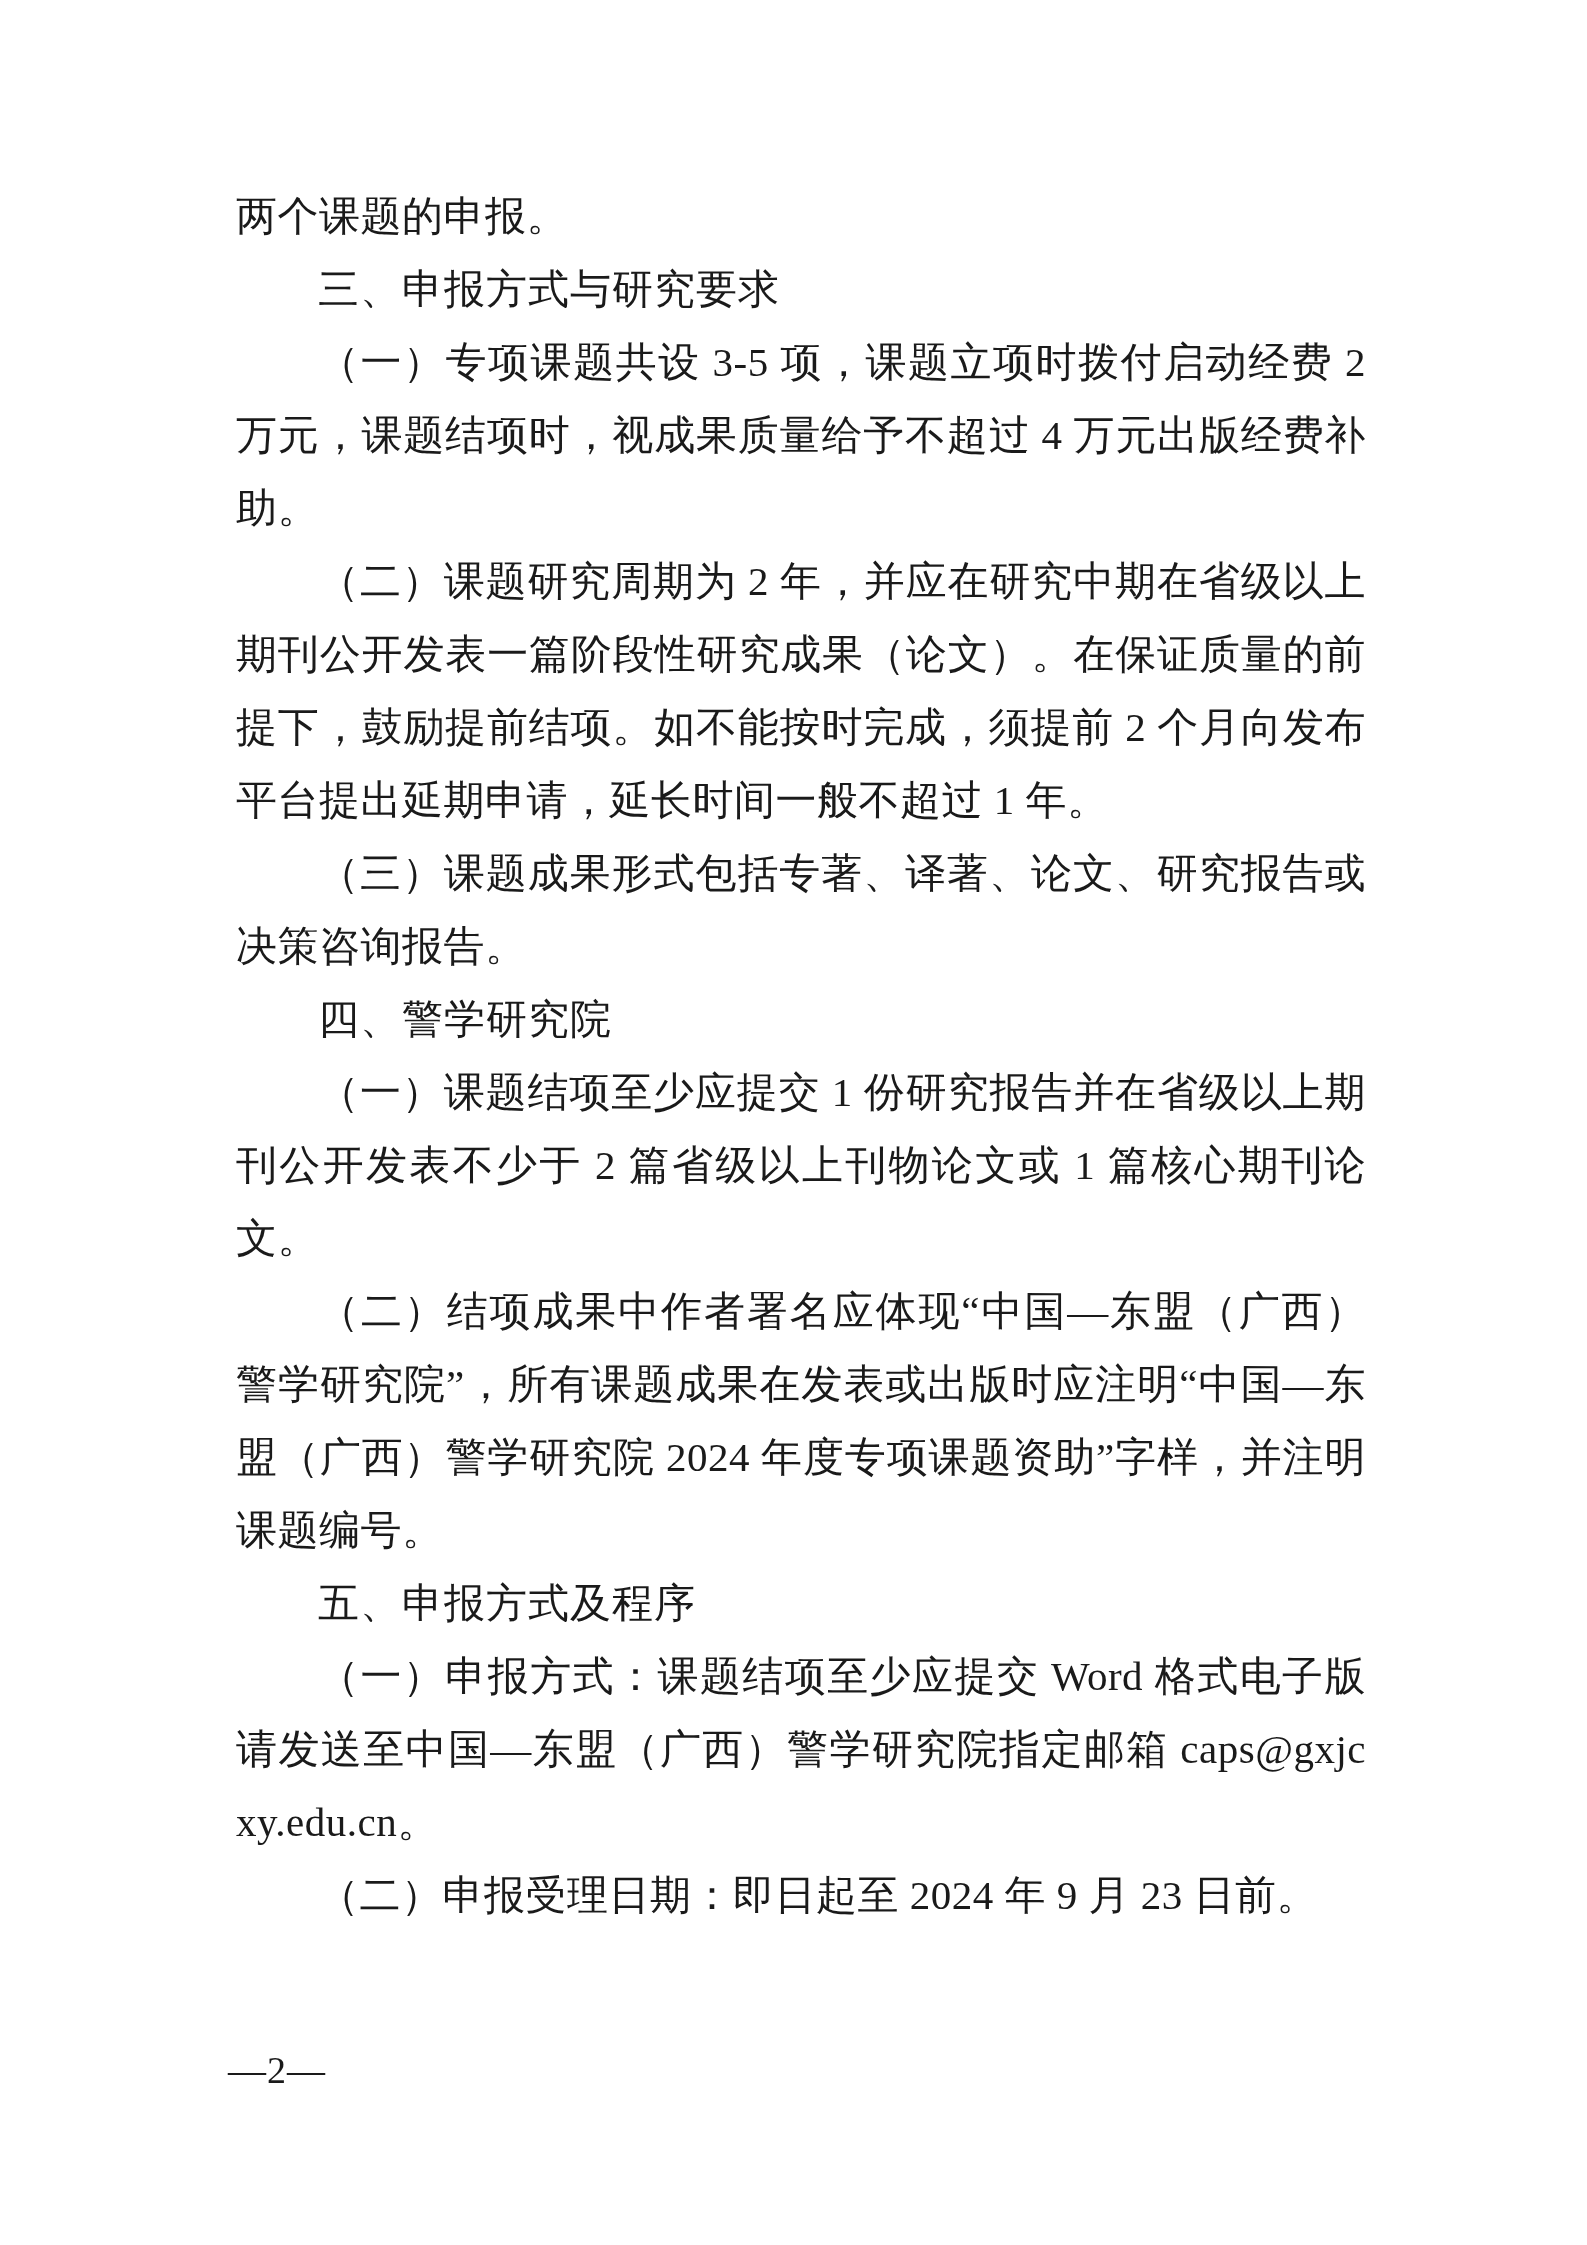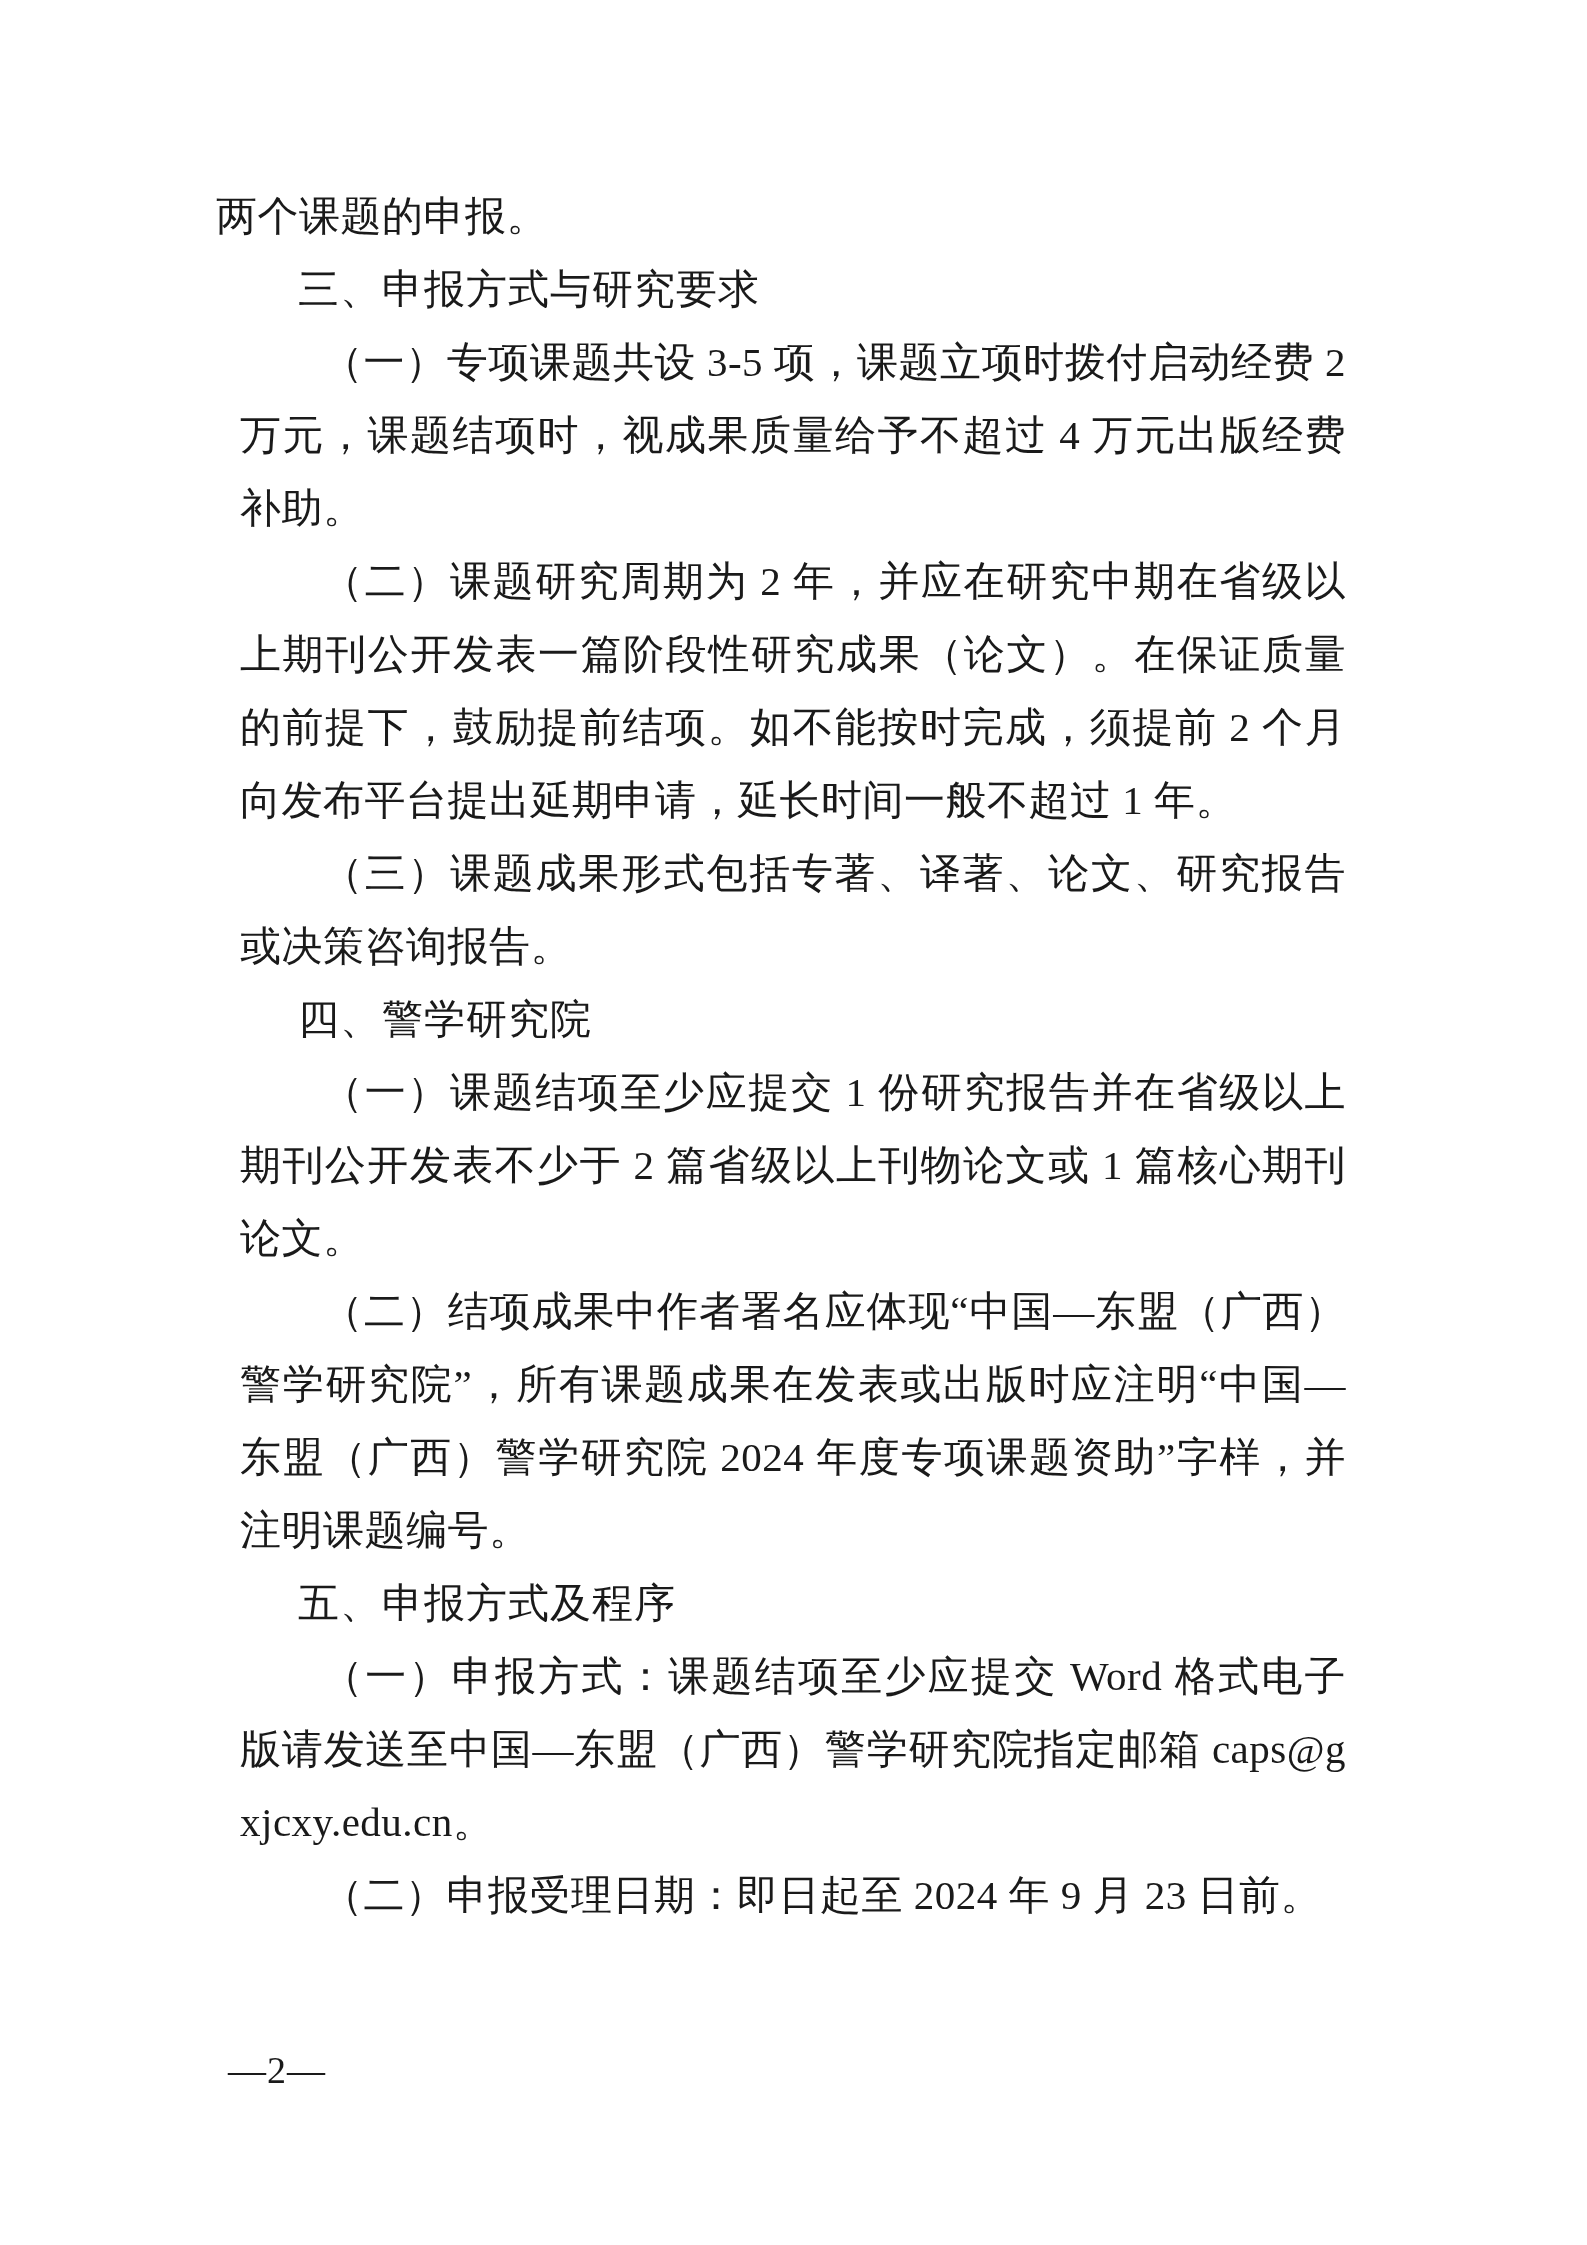--- a/index.html
+++ b/index.html
@@ -18,37 +18,36 @@
   .page {
     position: absolute;
     left: 0;
     top: 0;
     width: 1587px;
     height: 2245px;
     background: #ffffff;
   }
   .content {
     position: absolute;
-    left: 216px;
+    left: 236px;
     top: 180px;
     width: 1130px;
   }
   .para {
     font-size: 41px;
     line-height: 73px;
     letter-spacing: 0.5px;
     text-align: justify;
     text-justify: inter-ideograph;
     margin: 0 0 0 0;
     white-space: pre-wrap;
     word-break: break-all;
   }
   .para.indent {
     text-indent: 82px;
-    margin-left: 24px;
   }
   .heading {
     font-size: 41px;
     line-height: 73px;
     font-weight: normal;
     font-family: "Liberation Sans", "DejaVu Sans", sans-serif;
     letter-spacing: 1px;
     text-indent: 82px;
     margin: 0;
   }

